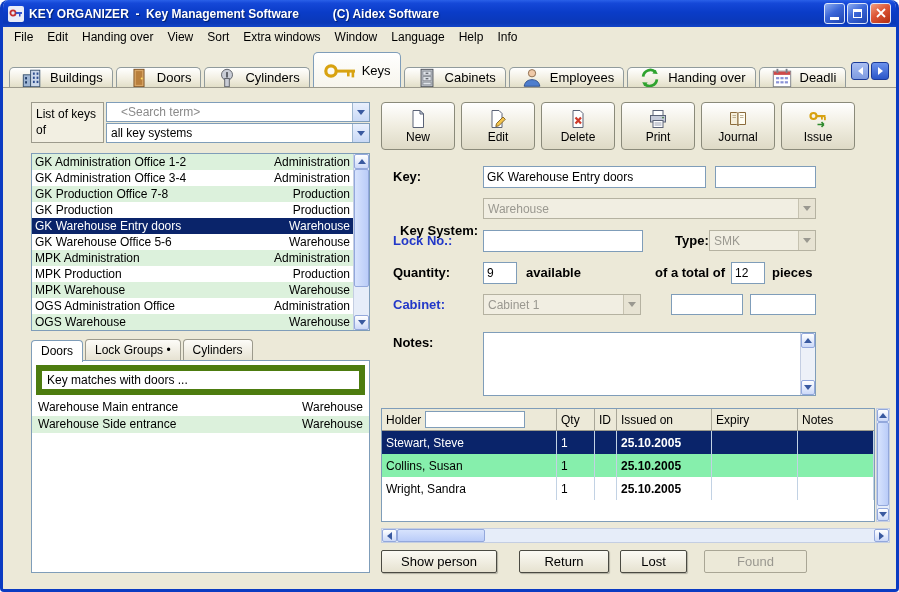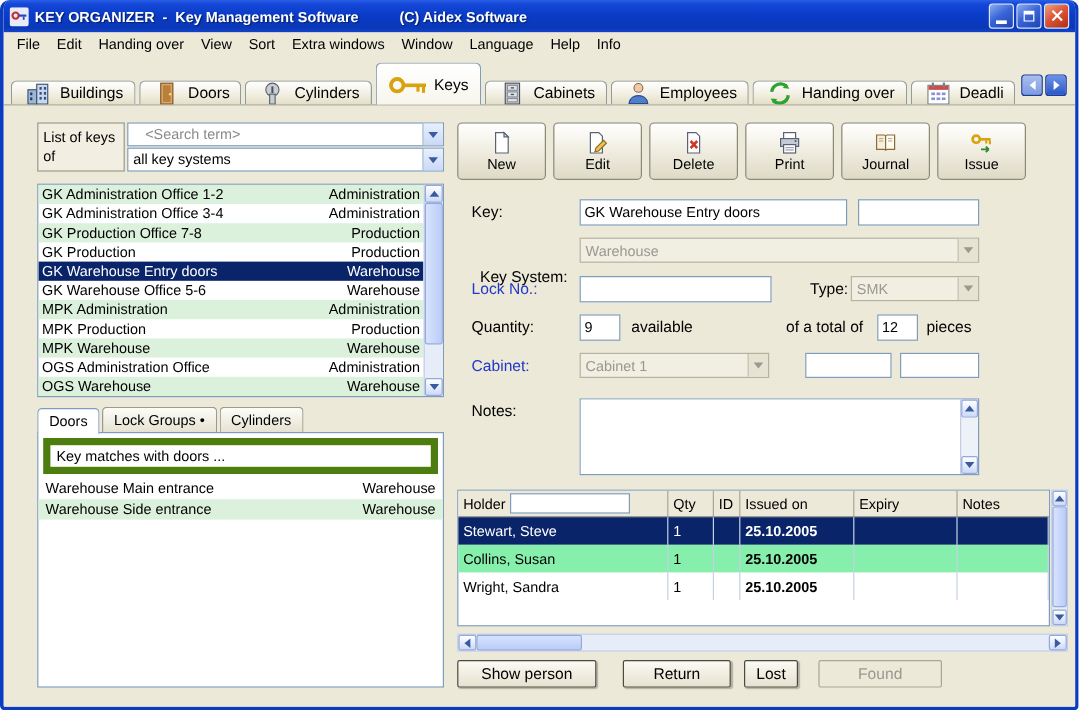--- a/index.html
+++ b/index.html
@@ -87,21 +87,21 @@
   
   .right-panel{position:absolute;left:376px;top:0;width:513px;height:501px;}
   .toolbar{position:absolute;left:2px;top:14px;display:flex;gap:6px;}
   .toolbtn{width:74px;height:48px;border:1px solid #8A8A7A;border-radius:4px;display:flex;flex-direction:column;
     align-items:center;justify-content:center;gap:1px;font-size:12px;
     background:linear-gradient(#FFFFFF,#F0EDE0 50%,#DEDAC6);box-shadow:inset 0 1px 0 #FFF;}
   .toolicon svg{width:22px;height:20px;display:block;}
   
   .form-area{position:absolute;left:0;top:72px;width:513px;height:248px;}
   .form-area > *{position:absolute;}
-  .flabel{font-size:13px;white-space:nowrap;}
+  .flabel{font-size:13px;white-space:nowrap;font-weight:bold;}
   .flabel.blue{color:#2238C8;}
   .xpinput{border:1px solid #7F9DB9;height:22px;font:12px "Liberation Sans",sans-serif;padding:0 3px;background:#FFF;}
   .form-area .combo{height:21px;}
   .notes{border:1px solid #7F9DB9;background:#FFF;}
   .notes textarea{position:absolute;top:0;left:0;right:15px;bottom:0;width:calc(100% - 15px);height:100%;
     border:none;outline:none;resize:none;font:12px "Liberation Sans",sans-serif;padding:2px 3px;}
   .notes .vscroll{width:15px;background:#EDF1F8;}
   
   .holder-table{position:absolute;left:2px;top:320px;width:494px;height:114px;border:1px solid #7F9DB9;background:#FFF;
     display:flex;flex-direction:column;}
@@ -566,18 +566,18 @@
         <div class="hthumb"></div>
         <div class="htrack"></div>
         <div class="hbtn">
             <span class="tri-right"></span>
           </div>
       </div>
 
       <div class="actions">
         <button class="xpbtn" style="width:116px;margin-right:22px;">Show person</button>
         <button class="xpbtn" style="width:90px;margin-right:11px;">Return</button>
-        <button class="xpbtn" style="width:45px;margin-right:17px;">Lost</button>
+        <button class="xpbtn" style="width:67px;margin-right:17px;">Lost</button>
         <button class="xpbtn disabled" style="width:103px;">Found</button>
       </div>
     </div>
   </div>
 </div>
 
 </body></html>

